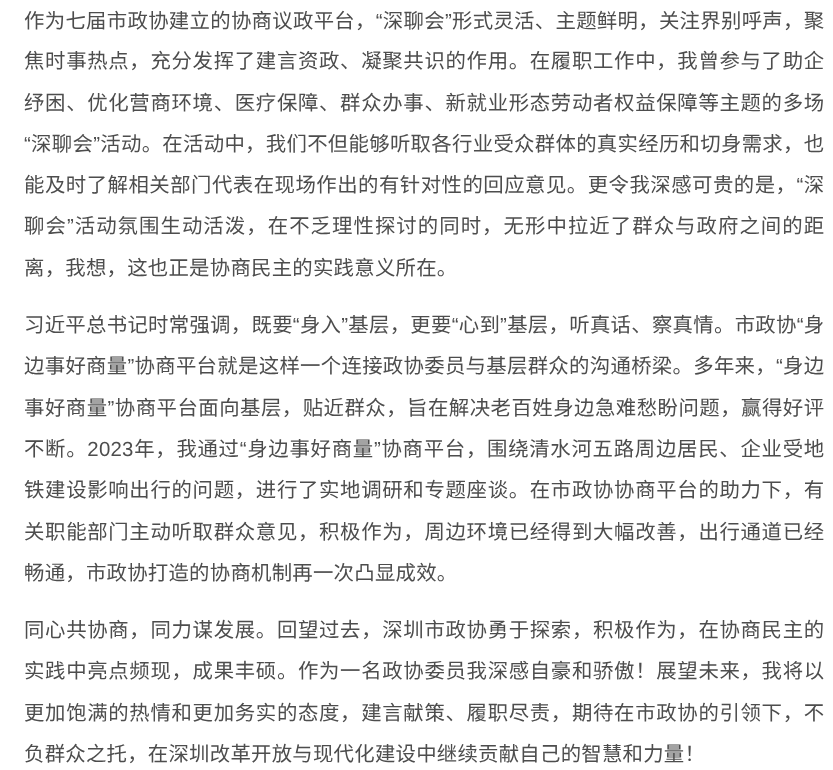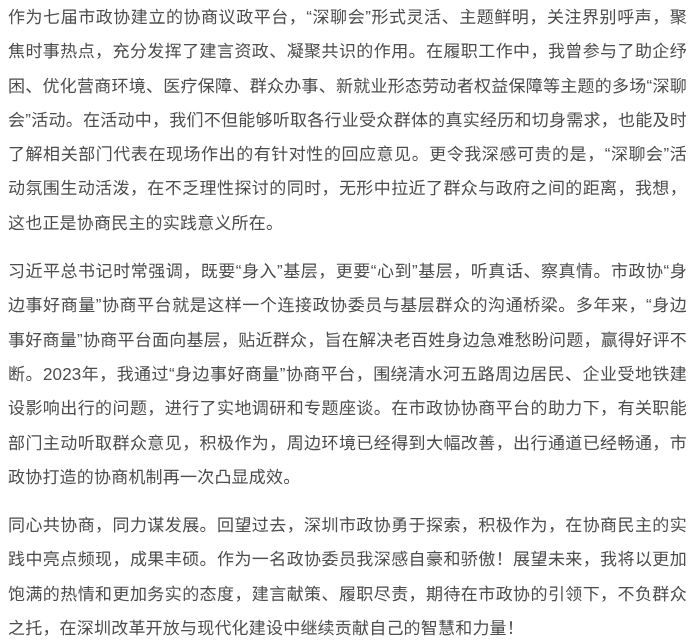--- a/index.html
+++ b/index.html
@@ -4,21 +4,21 @@
 <style>
   html, body {
     margin: 0;
     padding: 0;
     background: #ffffff;
   }
   .page {
     width: 694px;
     height: 642px;
     box-sizing: border-box;
-    padding: 1px 7px 0 8px;
+    padding: 1px 7px 0 20px;
     background: #ffffff;
     overflow: hidden;
     font-family: "Liberation Sans", "DejaVu Sans", sans-serif;
   }
   .article p {
     margin: 0 0 14px 0;
     font-size: 17px;
     line-height: 34.3px;
     color: #4d4d4d;
     font-weight: 400;

